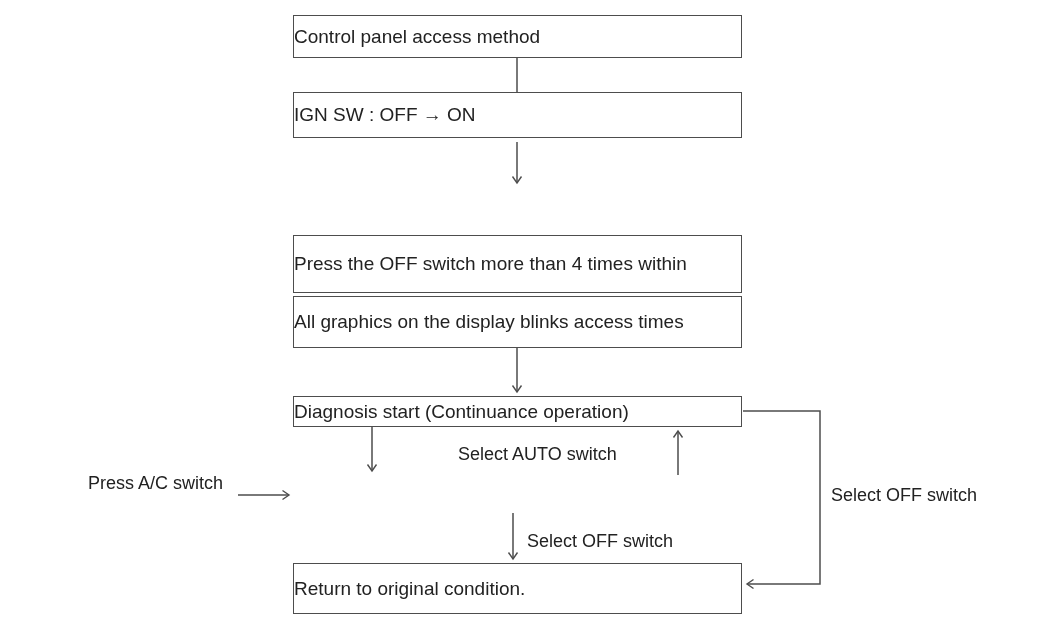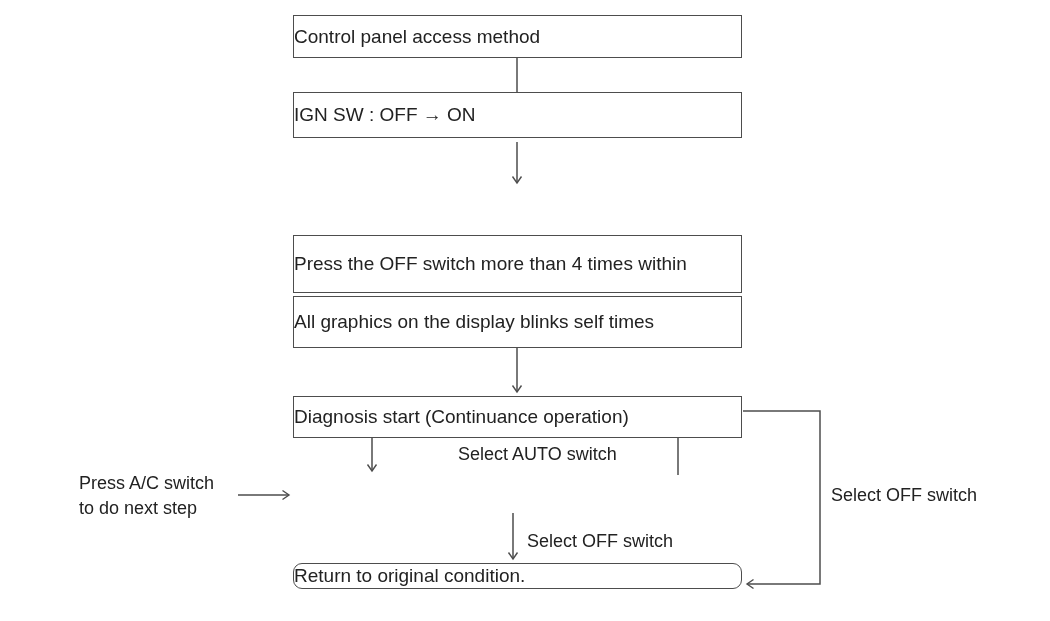--- a/index.html
+++ b/index.html
@@ -46,27 +46,27 @@
   .edge-label {
     position: absolute;
     font-size: 18px;
     line-height: 25px;
     white-space: nowrap;
   }
   #box-1 { top: 15px;  height: 43px; }
   #box-2 { top: 92px; height: 46px; }
   #box-3 { top: 187px; height: 58px; margin-top: 48px; }
   #box-4 { top: 296px; height: 52px; }
-  #box-5 { top: 396px; height: 42px; }
+  #box-5 { top: 396px; height: 31px; }
   #box-6 { top: 475px; height: 38px; }
-  #box-7 { top: 563px; height: 26px; border-radius: 9px; }
+  #box-7 { top: 563px; height: 51px; }
   #label-select-auto      { left: 458px; top: 442px; }
   #label-select-off-mid   { left: 527px; top: 529px; }
   #label-select-off-right { left: 831px; top: 483px; }
-  #label-press-ac         { left: 79px;  top: 471px; }
+  #label-press-ac         { left: 88px;  top: 471px; }
 </style>
 </head>
 <body>
 
 <div class="canvas">
 
   <svg class="connectors" width="1050" height="621" viewBox="0 0 1050 621">
     <defs>
       <marker id="chev" markerWidth="14" markerHeight="14" refX="8.5" refY="6" orient="auto" markerUnits="userSpaceOnUse">
         <path d="M2,1.5 L8.5,6 L2,10.5" fill="none" stroke="#4d4d4d" stroke-width="1.4"></path>
@@ -92,37 +92,36 @@
   </div>
 
   <div class="flow-box" id="box-3">
     <span class="multiline">
       <span class="line">Press the OFF switch more than 4 times within</span>
     </span>
   </div>
 
   <div class="flow-box" id="box-4">
     <span class="multiline">
-      <span class="line">All graphics on the display blinks self times</span>
+      <span class="line">All graphics on the display blinks access times</span>
     </span>
   </div>
 
   <div class="flow-box" id="box-5">
     <span class="line">Diagnosis start (Continuance operation)</span>
   </div>
 
 
   <div class="flow-box" id="box-7">
     <span class="line">Return to original condition.</span>
   </div>
 
   <div class="edge-label" id="label-select-auto">Select AUTO switch</div>
 
   <div class="edge-label" id="label-select-off-mid">Select OFF switch</div>
 
   <div class="edge-label" id="label-select-off-right">Select OFF switch</div>
 
   <div class="edge-label" id="label-press-ac">
     <span class="line" style="display:block">Press A/C switch</span>
-    <span class="line" style="display:block">to do next step</span>
   </div>
 
 </div>
 
 </body></html>

